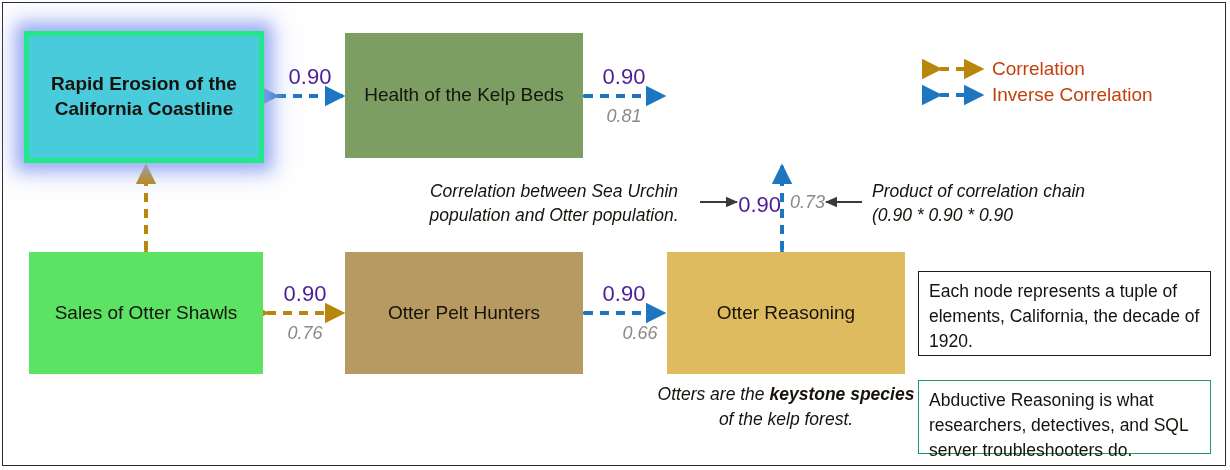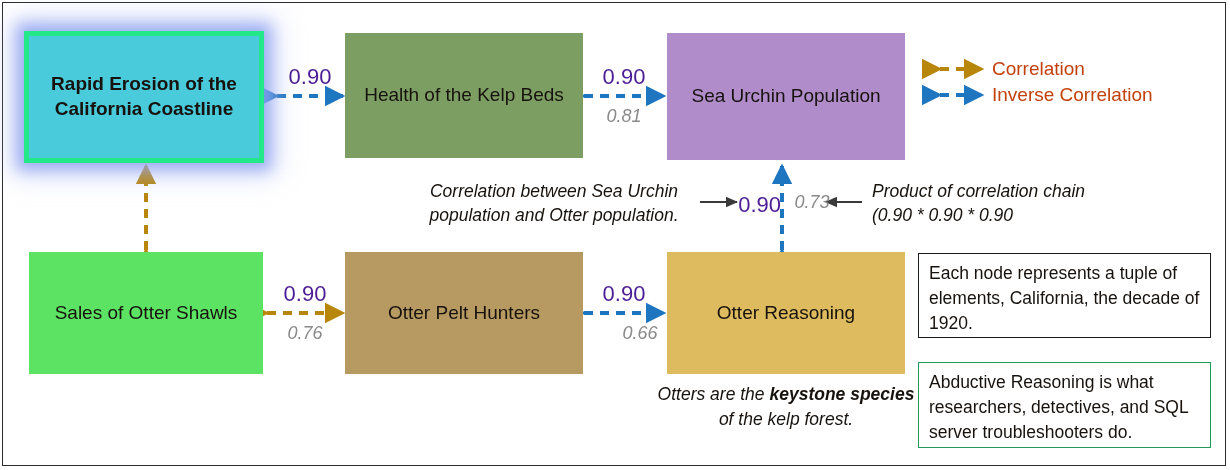--- a/index.html
+++ b/index.html
@@ -69,20 +69,21 @@
     text-align: center;
   }
   .note-box {
     position: absolute;
     box-sizing: border-box;
     font-size: 17.5px;
     line-height: 1.42;
     color: #17120d;
     padding: 7px 10px;
     background: #ffffff;
+    margin-top: 18px;
   }
   .note-box.black { border: 1.5px solid #1b1b1b; }
   .note-box.green { border: 1.8px solid #1d9b57; }
 
   .legend {
     position: absolute;
   }
   .legend-row {
     display: flex;
     align-items: center;
@@ -167,23 +168,20 @@
   </svg>
 
   <div class="node node-highlight bold" style="left:24px; top:31px; width:240px; height:132px; background:#49CBDB;">
     <span>Rapid Erosion of the California Coastline</span>
   </div>
 
   <div class="node" style="left:345px; top:33px; width:238px; height:125px; background:#7C9E63;">
     <span>Health of the Kelp Beds</span>
   </div>
 
-  <div class="node" style="left:667px; top:33px; width:238px; height:127px; background:#B08CCB;">
-    <span>Sea Urchin Population</span>
-  </div>
 
   <div class="node" style="left:29px; top:252px; width:234px; height:122px; background:#5CE364;">
     <span>Sales of Otter Shawls</span>
   </div>
 
   <div class="node" style="left:345px; top:252px; width:238px; height:122px; background:#B69A61;">
     <span>Otter Pelt Hunters</span>
   </div>
 
   <div class="node" style="left:667px; top:252px; width:238px; height:122px; background:#DDBB5E;">
@@ -195,21 +193,21 @@
   <div class="edge-label" style="left:583px; top:64px; width:82px;">0.90</div>
   <div class="edge-sub" style="left:583px; top:106px; width:82px;">0.81</div>
 
   <div class="edge-label" style="left:264px; top:281px; width:82px;">0.90</div>
   <div class="edge-sub" style="left:264px; top:323px; width:82px;">0.76</div>
 
   <div class="edge-label" style="left:583px; top:281px; width:82px;">0.90</div>
   <div class="edge-sub" style="left:583px; top:323px; width:82px;margin-left:16px;">0.66</div>
 
   <div class="edge-label" style="left:737px; top:192px; width:44px; text-align:right;">0.90</div>
-  <div class="edge-sub" style="left:790px; top:192px; width:44px; text-align:center;">0.73</div>
+  <div class="edge-sub" style="left:790px; top:192px; width:44px; text-align:left;">0.73</div>
 
   <div class="legend" style="left:930px; top:56px;">
 
     <div class="legend-row">
       <svg width="62" height="22" viewBox="0 0 62 22">
         <defs>
           <marker id="lgGoldR" markerWidth="6" markerHeight="6" refX="4.6" refY="3" orient="auto" markerUnits="strokeWidth">
             <path d="M0,0.4 L5.2,3 L0,5.6 z" fill="#B8860B"></path>
           </marker>
         </defs>
@@ -240,17 +238,17 @@
 
 
   <div class="caption" style="left:650px; top:382px; width:272px; line-height:1.45;">
     <span class="ital">Otters are the </span><span class="bi">keystone species</span><span class="ital"> of the kelp forest.</span>
   </div>
 
   <div class="note-box black" style="left:918px; top:253px; width:293px; height:85px;">
     <span>Each node represents a tuple of elements, California, the decade of 1920.</span>
   </div>
 
-  <div class="note-box green" style="left:918px; top:362px; width:293px; height:86px;">
+  <div class="note-box green" style="left:918px; top:362px; width:293px; height:74px;">
     <span>Abductive Reasoning is what researchers, detectives, and SQL server troubleshooters do.</span>
   </div>
 
 </div>
 
 </body></html>

